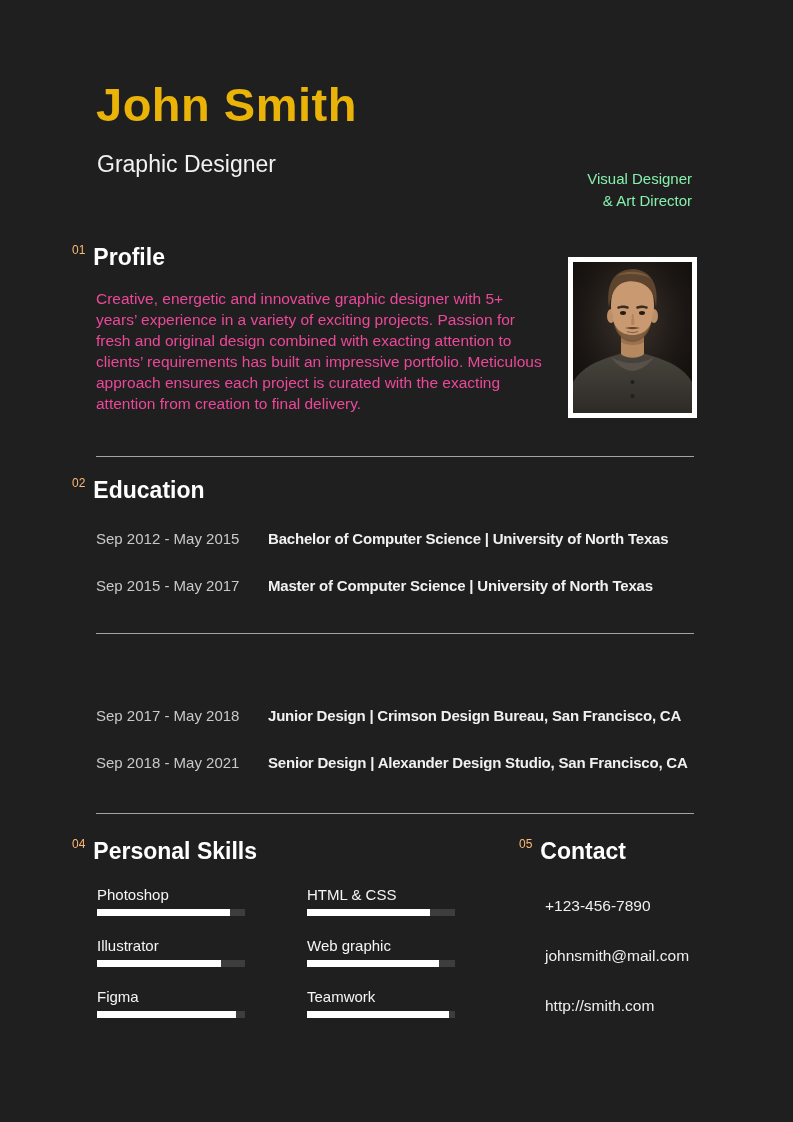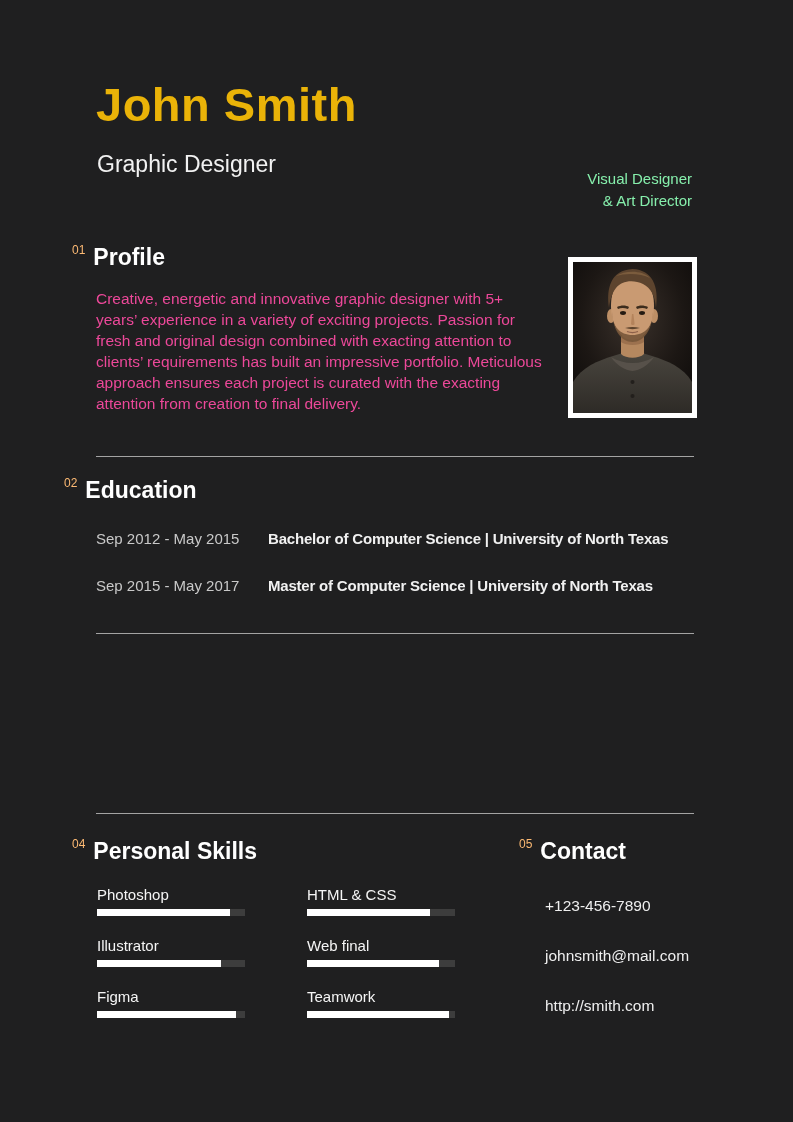--- a/index.html
+++ b/index.html
@@ -25,21 +25,21 @@
     position:absolute; right:101px; top:168px;
     text-align:right; font-size:15px; line-height:21.5px; color:#86efac;
   }
 
   
   .sec-head{ position:absolute; display:flex; align-items:flex-start; gap:8px; }
   .sec-num{ font-size:12px; color:#fdba74; line-height:16px; padding-top:1px; }
   .sec-title{ font-size:23px; line-height:26px; font-weight:700; color:#ffffff; margin-top:3px; }
 
   .head-profile   { left:72px;  top:241px; }
-  .head-education { left:64px;  top:474px; }
+  .head-education { left:72px;  top:474px; }
   .head-experience{ left:72px;  top:654px; }
   .head-skills    { left:72px;  top:835px; }
   .head-contact   { left:519px; top:835px; }
 
   
   .profile-body{
     position:absolute; left:96px; top:288px; width:452px;
     font-size:15.5px; line-height:21px; color:#ec4899;
   }
   .photo-frame{
@@ -150,20 +150,30 @@
       <span class="t-detail">Bachelor of Computer Science | University of North Texas</span>
     </div>
     <div class="t-row">
       <span class="t-dates">Sep 2015 - May 2017</span>
       <span class="t-detail">Master of Computer Science | University of North Texas</span>
     </div>
   </div>
 
   <div class="rule rule-2"></div>
 
+  <div class="rows rows-experience">
+    <div class="t-row">
+      <span class="t-dates">Sep 2017 - May 2018</span>
+      <span class="t-detail">Junior Design | Crimson Design Bureau, San Francisco, CA</span>
+    </div>
+    <div class="t-row">
+      <span class="t-dates">Sep 2018 - May 2021</span>
+      <span class="t-detail">Senior Design | Alexander Design Studio, San Francisco, CA</span>
+    </div>
+  </div>
 
   <div class="rule rule-3"></div>
 
   <div class="sec-head head-skills">
     <span class="sec-num">04</span>
     <h2 class="sec-title">Personal Skills</h2>
   </div>
   <div class="skills-grid">
     <div class="skills-col">
       <div class="skill">
@@ -186,21 +196,21 @@
       </div>
     </div>
     <div class="skills-col">
       <div class="skill">
         <div class="skill-label">HTML &amp; CSS</div>
         <div class="skill-bar">
             <div class="skill-fill" style="width: 83%;"></div>
           </div>
       </div>
       <div class="skill">
-        <div class="skill-label">Web final</div>
+        <div class="skill-label">Web graphic</div>
         <div class="skill-bar">
             <div class="skill-fill" style="width: 89%;"></div>
           </div>
       </div>
       <div class="skill">
         <div class="skill-label">Teamwork</div>
         <div class="skill-bar">
             <div class="skill-fill" style="width: 96%;"></div>
           </div>
       </div>

